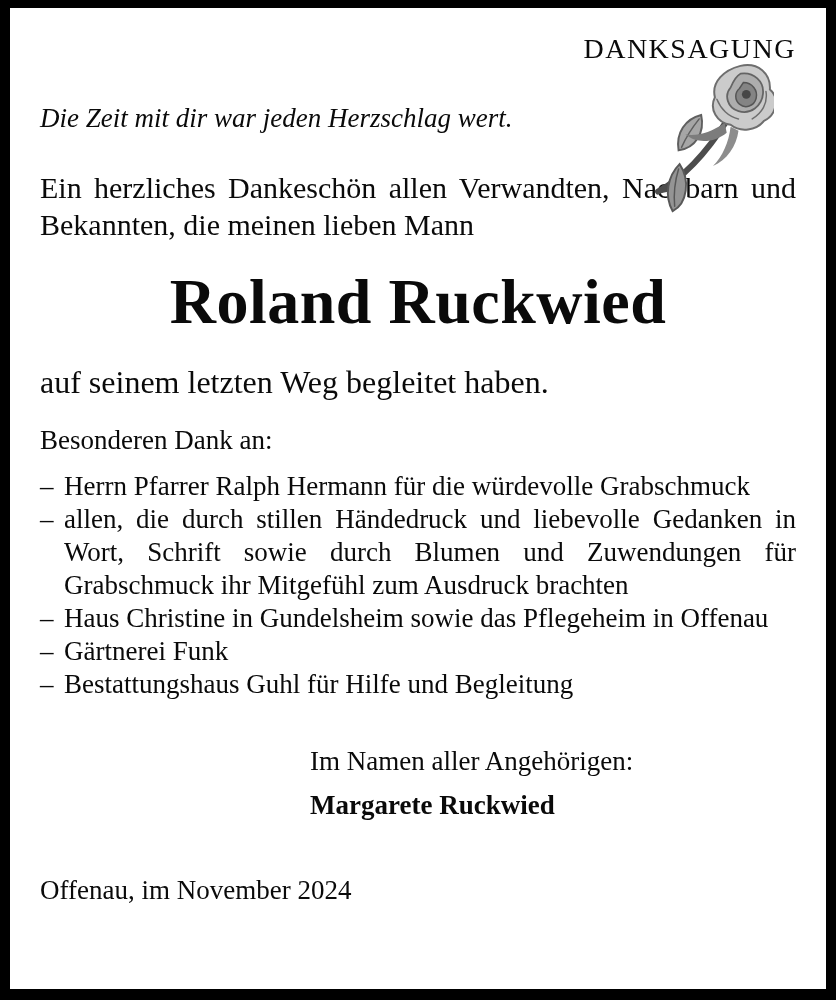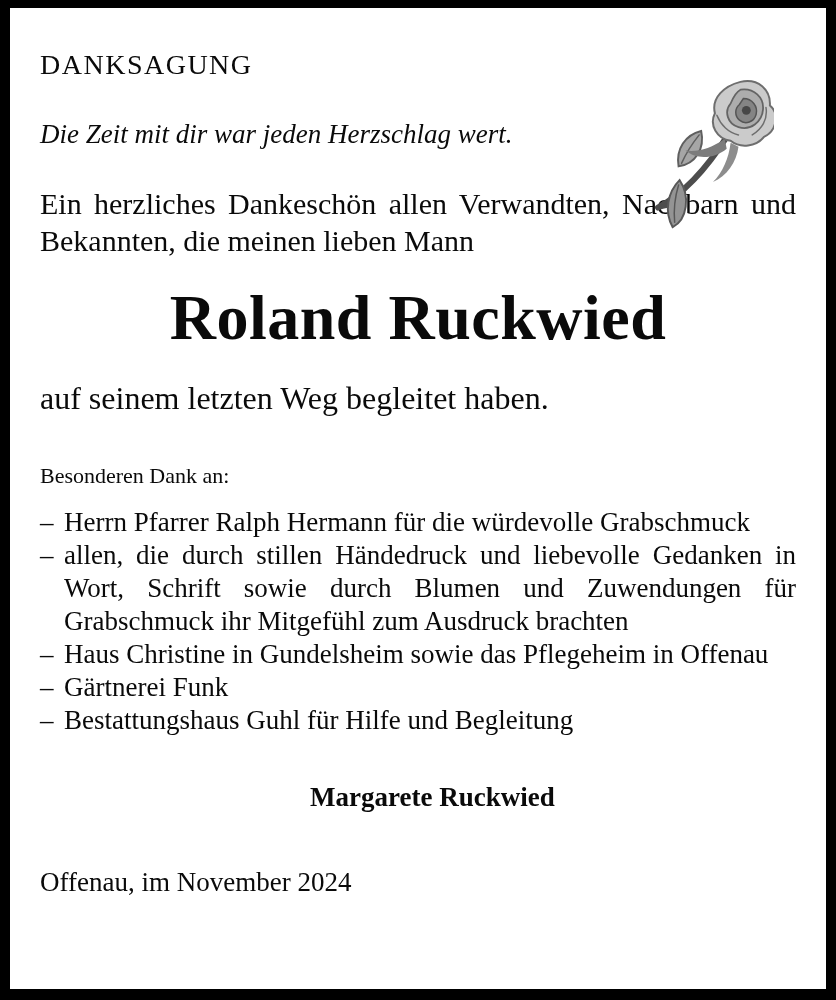--- a/index.html
+++ b/index.html
@@ -27,25 +27,25 @@
     box-sizing: border-box;
   }
   .rose {
     position: absolute;
     top: 28px;
     right: 52px;
     width: 128px;
     height: 162px;
   }
   .title {
-    margin: 40px 0 0 0;
+    margin: 24px 0 0 0;
     font-size: 28px;
     line-height: 34px;
     font-weight: 400;
-    text-align: left;
+    text-align: right;
     letter-spacing: 1.5px;
   }
   .epigraph {
     margin-top: 34px;
     font-style: italic;
     font-size: 27px;
     line-height: 37px;
   }
   .intro {
     margin: 32px 0 0 0;
@@ -60,22 +60,22 @@
     font-weight: 700;
     text-align: center;
     letter-spacing: 0.5px;
   }
   .cont {
     margin: 30px 0 0 0;
     font-size: 32px;
     line-height: 34px;
   }
   .heading {
-    margin: 44px 0 0 0;
-    font-size: 22px;
+    margin: 24px 0 0 0;
+    font-size: 27px;
     line-height: 34px;
   }
   .thanks-list {
     margin-top: 13px;
     font-size: 27px;
     line-height: 33px;
   }
   .li {
     display: flex;
   }
@@ -161,19 +161,20 @@
         <span class="dash">–</span>
         <span class="li-text">Gärtnerei Funk</span>
       </div>
       <div class="li">
         <span class="dash">–</span>
         <span class="li-text">Bestattungshaus Guhl für Hilfe und Begleitung</span>
       </div>
     </div>
 
     <div class="signature">
+      <div>Im Namen aller Angehörigen:</div>
       <div class="sig-name">Margarete Ruckwied</div>
     </div>
 
     <div class="dateline">Offenau, im November 2024</div>
 
   </div>
 </div>
 
 </body></html>

